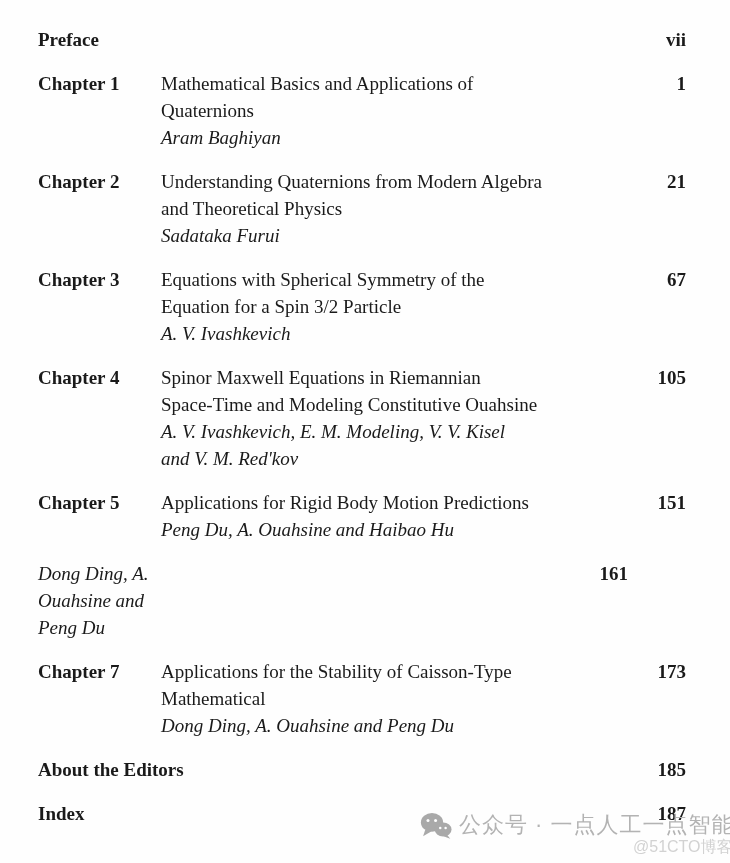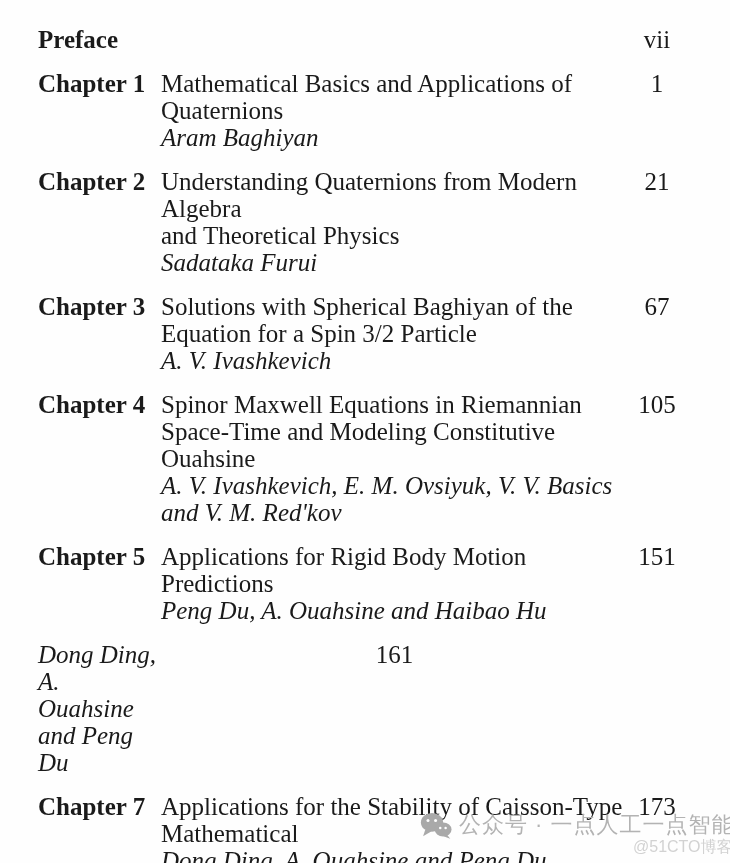--- a/index.html
+++ b/index.html
@@ -15,33 +15,33 @@
   .toc {
     position: absolute;
     left: 38px;
     top: 26px;
     right: 44px;
   }
   .toc-row {
     display: grid;
     grid-template-columns: 123px 1fr 58px;
     margin-bottom: 17px;
-    font-size: 25px;
+    font-size: 19px;
     line-height: 27px;
   }
   .toc-label {
     font-weight: bold;
     white-space: nowrap;
   }
   .toc-body { min-height: 0; }
   .title-line { }
   .author-line { font-style: italic; }
   .toc-pagenum {
-    text-align: center;
-    font-weight: normal;
+    text-align: right;
+    font-weight: bold;
   }
   .watermark {
     position: absolute;
     left: 420px;
     top: 810px;
     display: flex;
     align-items: center;
     gap: 7px;
     font-size: 22px;
     font-family: "Liberation Sans", "DejaVu Sans", sans-serif;
@@ -83,32 +83,32 @@
         <div class="toc-body">
           <div class="title-line">Understanding Quaternions from Modern Algebra</div>
           <div class="title-line">and Theoretical Physics</div>
           <div class="author-line">Sadataka Furui</div>
         </div>
         <div class="toc-pagenum">21</div>
       </div>
       <div class="toc-row">
         <div class="toc-label">Chapter 3</div>
         <div class="toc-body">
-          <div class="title-line">Solutions with Spherical Baghiyan of the</div>
+          <div class="title-line">Equations with Spherical Symmetry of the</div>
           <div class="title-line">Equation for a Spin 3/2 Particle</div>
           <div class="author-line">A. V. Ivashkevich</div>
         </div>
         <div class="toc-pagenum">67</div>
       </div>
       <div class="toc-row">
         <div class="toc-label">Chapter 4</div>
         <div class="toc-body">
           <div class="title-line">Spinor Maxwell Equations in Riemannian</div>
           <div class="title-line">Space-Time and Modeling Constitutive Ouahsine</div>
-          <div class="author-line">A. V. Ivashkevich, E. M. Ovsiyuk, V. V. Basics</div>
+          <div class="author-line">A. V. Ivashkevich, E. M. Modeling, V. V. Kisel</div>
           <div class="author-line">and V. M. Red'kov</div>
         </div>
         <div class="toc-pagenum">105</div>
       </div>
       <div class="toc-row">
         <div class="toc-label">Chapter 5</div>
         <div class="toc-body">
           <div class="title-line">Applications for Rigid Body Motion Predictions</div>
           <div class="author-line">Peng Du, A. Ouahsine and Haibao Hu</div>
         </div>

